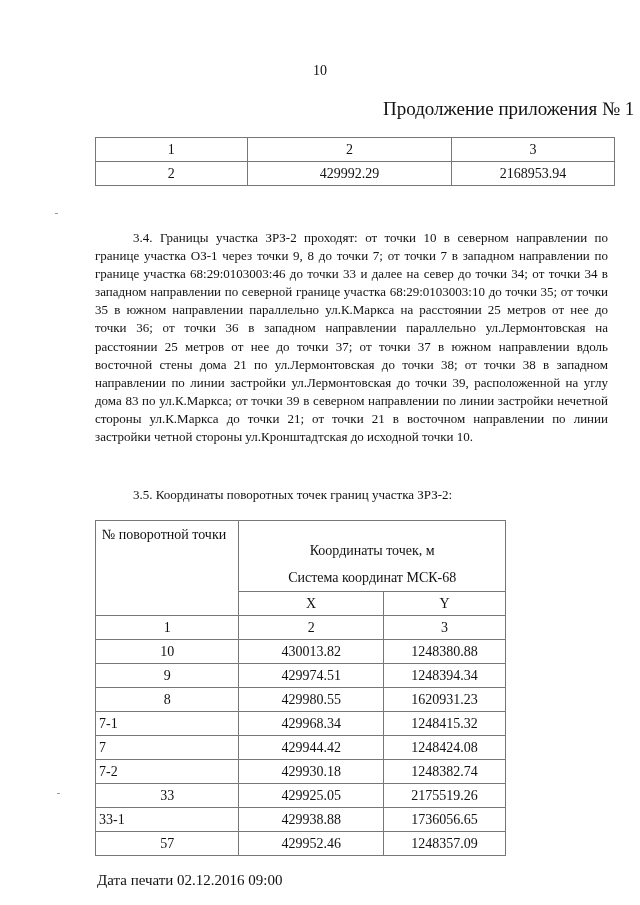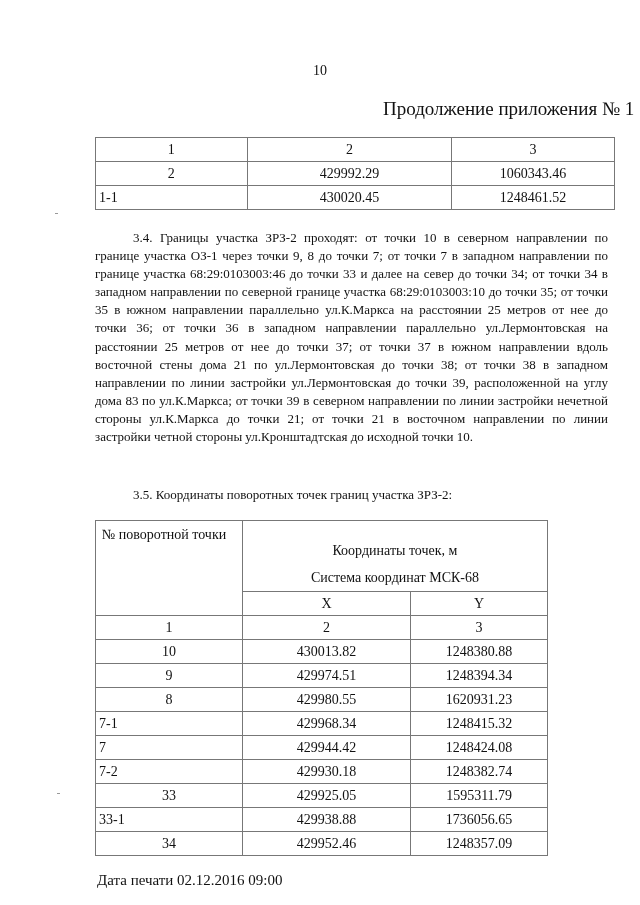--- a/index.html
+++ b/index.html
@@ -19,21 +19,21 @@
   #table-top td { height: 23px; }
 
   .para {
     position: absolute; left: 95px; width: 513px;
     font-size: 13px; line-height: 18.1px; text-align: justify;
   }
   .para .indent { display: inline-block; width: 38px; }
   #para-34 { top: 229px; }
   #para-35 { top: 486px; }
 
-  #table-main { top: 520px; left: 95px; width: 453px; }
+  #table-main { top: 520px; left: 95px; width: 411px; }
   #table-main td.head-num { vertical-align: top; padding-top: 6px; text-align: left; padding-left: 6px; height: 50px; }
   #table-main td.head-coords { vertical-align: top; padding-top: 16px; line-height: 27px; height: 50px; }
   #table-main td { height: 23px; }
 
   .print-date { position: absolute; top: 872px; left: 97px; font-size: 15px; }
   .speck { position: absolute; width: 3px; height: 1px; background: #999; }
 </style>
 </head>
 <body>
 
@@ -48,26 +48,21 @@
     </colgroup>
   <tbody>
       <tr>
     <td>1</td>
     <td>2</td>
     <td>3</td>
   </tr>
   <tr>
     <td>2</td>
     <td>429992.29</td>
-    <td>1060343.46</td>
-  </tr>
-  <tr>
-    <td class="left">1-1</td>
-    <td>430020.45</td>
-    <td>1248461.52</td>
+    <td>2168953.94</td>
   </tr>
 </tbody>
   </table>
 
 <div class="speck" style="left:55px; top:213px;"></div>
 
 <div class="para" id="para-34"><span class="indent"></span><span>3.4. Границы участка ЗРЗ-2 проходят: от точки 10 в северном направлении по границе участка ОЗ-1 через точки 9, 8 до точки 7; от точки 7 в западном направлении по границе участка 68:29:0103003:46 до точки 33 и далее на север до точки 34; от точки 34 в западном направлении по северной границе участка 68:29:0103003:10 до точки 35; от точки 35 в южном направлении параллельно ул.К.Маркса на расстоянии 25 метров от нее до точки 36; от точки 36 в западном направлении параллельно ул.Лермонтовская на расстоянии 25 метров от нее до точки 37; от точки 37 в южном направлении вдоль восточной стены дома 21 по ул.Лермонтовская до точки 38; от точки 38 в западном направлении по линии застройки ул.Лермонтовская до точки 39, расположенной на углу дома 83 по ул.К.Маркса; от точки 39 в северном направлении по линии застройки нечетной стороны ул.К.Маркса до точки 21; от точки 21 в восточном направлении по линии застройки четной стороны ул.Кронштадтская до исходной точки 10.</span></div>
 
 <div class="para" id="para-35"><span class="indent"></span><span>3.5. Координаты поворотных точек границ участка ЗРЗ-2:</span></div>
 
@@ -120,29 +115,29 @@
     <td>1248424.08</td>
   </tr>
   <tr>
     <td class="left">7-2</td>
     <td>429930.18</td>
     <td>1248382.74</td>
   </tr>
   <tr>
     <td>33</td>
     <td>429925.05</td>
-    <td>1595311.79</td>
+    <td>2175519.26</td>
   </tr>
   <tr>
     <td class="left">33-1</td>
     <td>429938.88</td>
     <td>1736056.65</td>
   </tr>
   <tr>
-    <td>34</td>
+    <td>57</td>
     <td>429952.46</td>
     <td>1248357.09</td>
   </tr>
 </tbody>
   </table>
 
 <div class="speck" style="left:57px; top:793px;"></div>
 
 <div class="print-date">Дата печати 02.12.2016 09:00</div>
 

